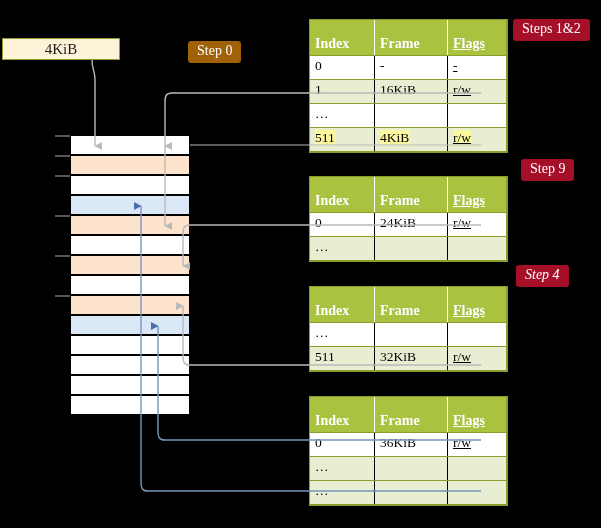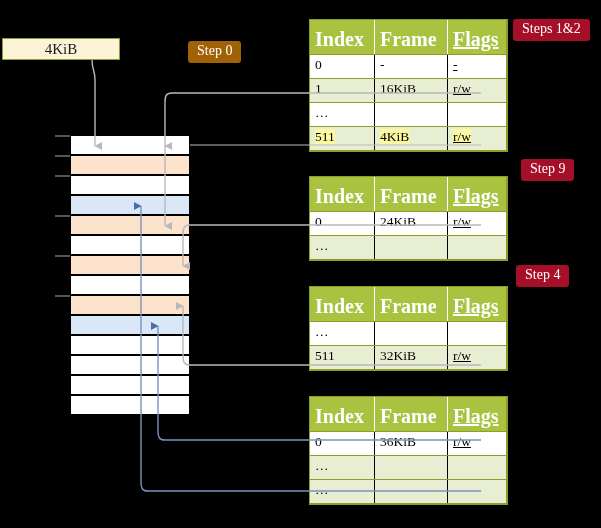--- a/index.html
+++ b/index.html
@@ -54,24 +54,24 @@
     border-spacing:0;
     background:#ffffff;
     font-size:13.5px;
     box-shadow:0 0 0 1px #8f9b2a;
   }
   .ptable th{
     background:#a9c23f;
     color:#ffffff;
     font-weight:bold;
     text-align:left;
-    padding:8px 5px 3px 5px;
+    padding:16px 5px 3px 5px;
     border-right:1px solid #ffffff;
     border-bottom:1px solid #8f9b2a;
-    font-size:20px;
+    font-size:14px;
   }
   .ptable th:last-child{border-right:1px solid #8f9b2a;}
   .ptable td{
     padding:2px 5px 3px 5px;
     border:1px solid #000;
     border-top:none;
     border-left:none;
     border-bottom:1px solid #8f9b2a;
     background:#ffffff;
     height:18px;
@@ -121,21 +121,21 @@
       <div class="tick" style="top: 175px;"></div>
       <div class="tick" style="top: 215px;"></div>
       <div class="tick" style="top: 255px;"></div>
       <div class="tick" style="top: 295px;"></div>
     </div>
 
   <div id="badges">
       <div class="badge" style="left: 188px; top: 41px; background: #a16207;">Step 0</div>
       <div class="badge" style="left: 513px; top: 19px; background: rgb(165, 15, 40);">Steps 1&amp;2</div>
       <div class="badge" style="left: 521px; top: 159px; background: rgb(165, 15, 40);">Step 9</div>
-      <div class="badge" style="left: 516px; top: 265px; background: rgb(165, 15, 40);">Step 4</div>
+      <div class="badge" style="left: 516px; top: 265px; background: rgb(165, 15, 40); font-style: italic;">Step 4</div>
     </div>
 
   <div id="tables">
       <table class="ptable" style="left: 310px; top: 20px;">
         <thead>
           <tr>
             <th class="colIndex">Index</th>
             <th class="colFrame">Frame</th>
             <th class="colFlags">Flags</th>
           </tr>

